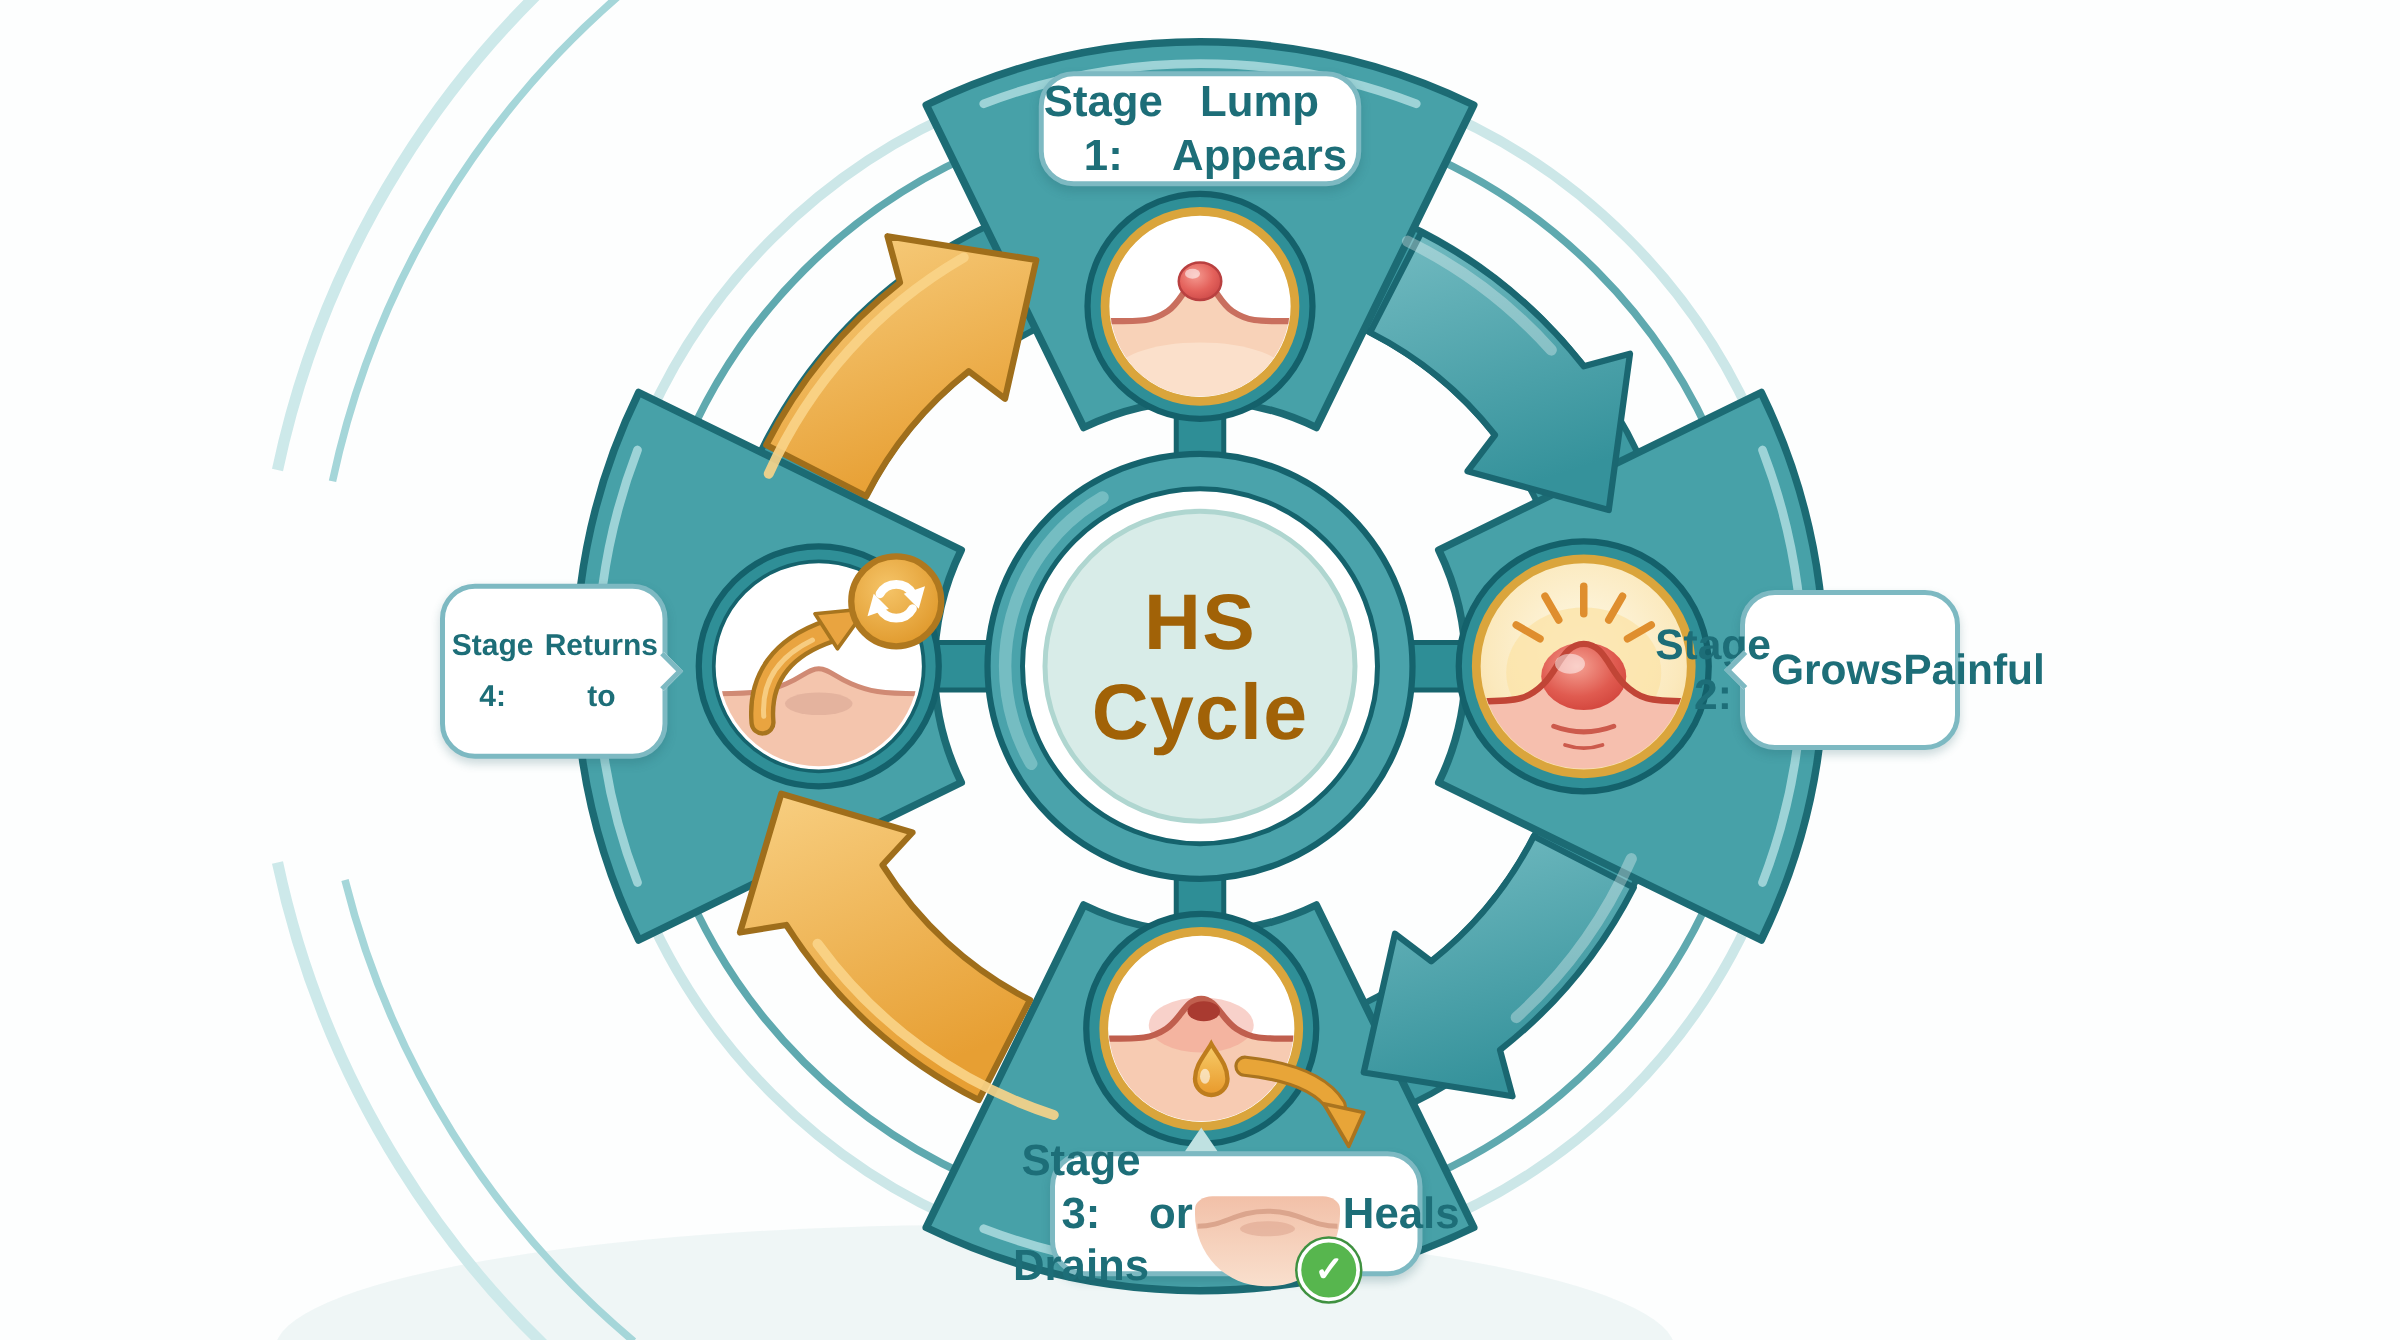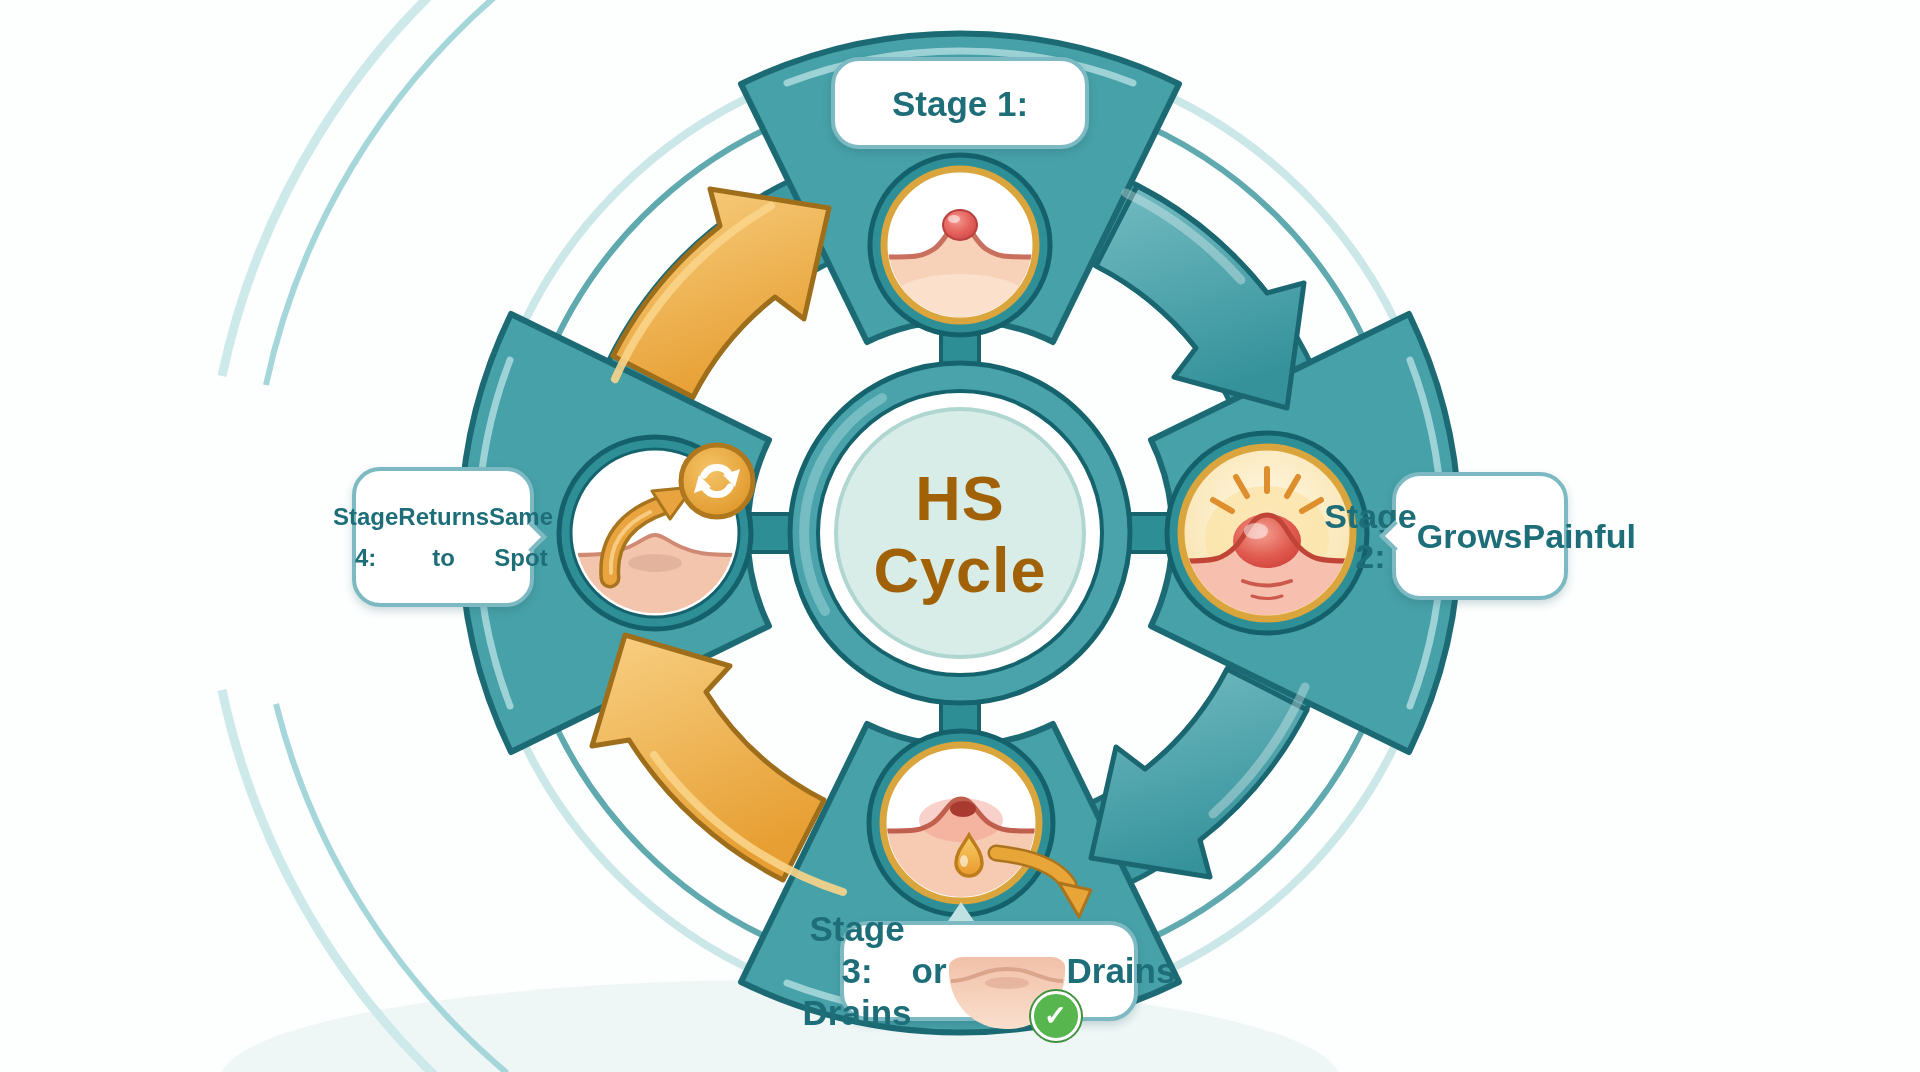--- a/index.html
+++ b/index.html
@@ -231,20 +231,21 @@
   </g>
 </svg>
 
 <div id="center-label">
   <span class="ln">HS</span>
   <span class="ln">Cycle</span>
 </div>
 
 <div id="label-stage1" class="label-box">
   <span class="ln">Stage 1:</span>
+  <span class="ln">Lump Appears</span>
 </div>
 
 <div id="label-stage2" class="label-box">
   <div class="tail tail-left"></div>
   <span class="ln">Stage 2:</span>
   <span class="ln">Grows</span>
   <span class="ln">Painful</span>
 </div>
 
 <div class="pointer-up"></div>
@@ -252,22 +253,21 @@
   <span class="ln">Stage 3: Drains</span>
   <div class="s3-line2">
     <span>or</span>
     <div class="skin-patch">
       <svg width="116" height="40" viewBox="0 0 116 40">
         <path d="M 2 24 C 24 24 32 12 58 12 C 84 12 92 24 114 24" fill="none" stroke="#dba58d" stroke-width="4"></path>
         <ellipse cx="58" cy="26" rx="22" ry="6" fill="#d9a089" opacity="0.5"></ellipse>
       </svg>
       <div class="check-badge">✓</div>
     </div>
-    <span>Drains</span>
+    <span>Heals</span>
   </div>
 </div>
 
 <div id="label-stage4" class="label-box">
   <div class="tail tail-right"></div>
   <span class="ln">Stage 4:</span>
   <span class="ln">Returns to</span>
-  <span class="ln">Same Spot</span>
 </div>
 
 </body></html>

